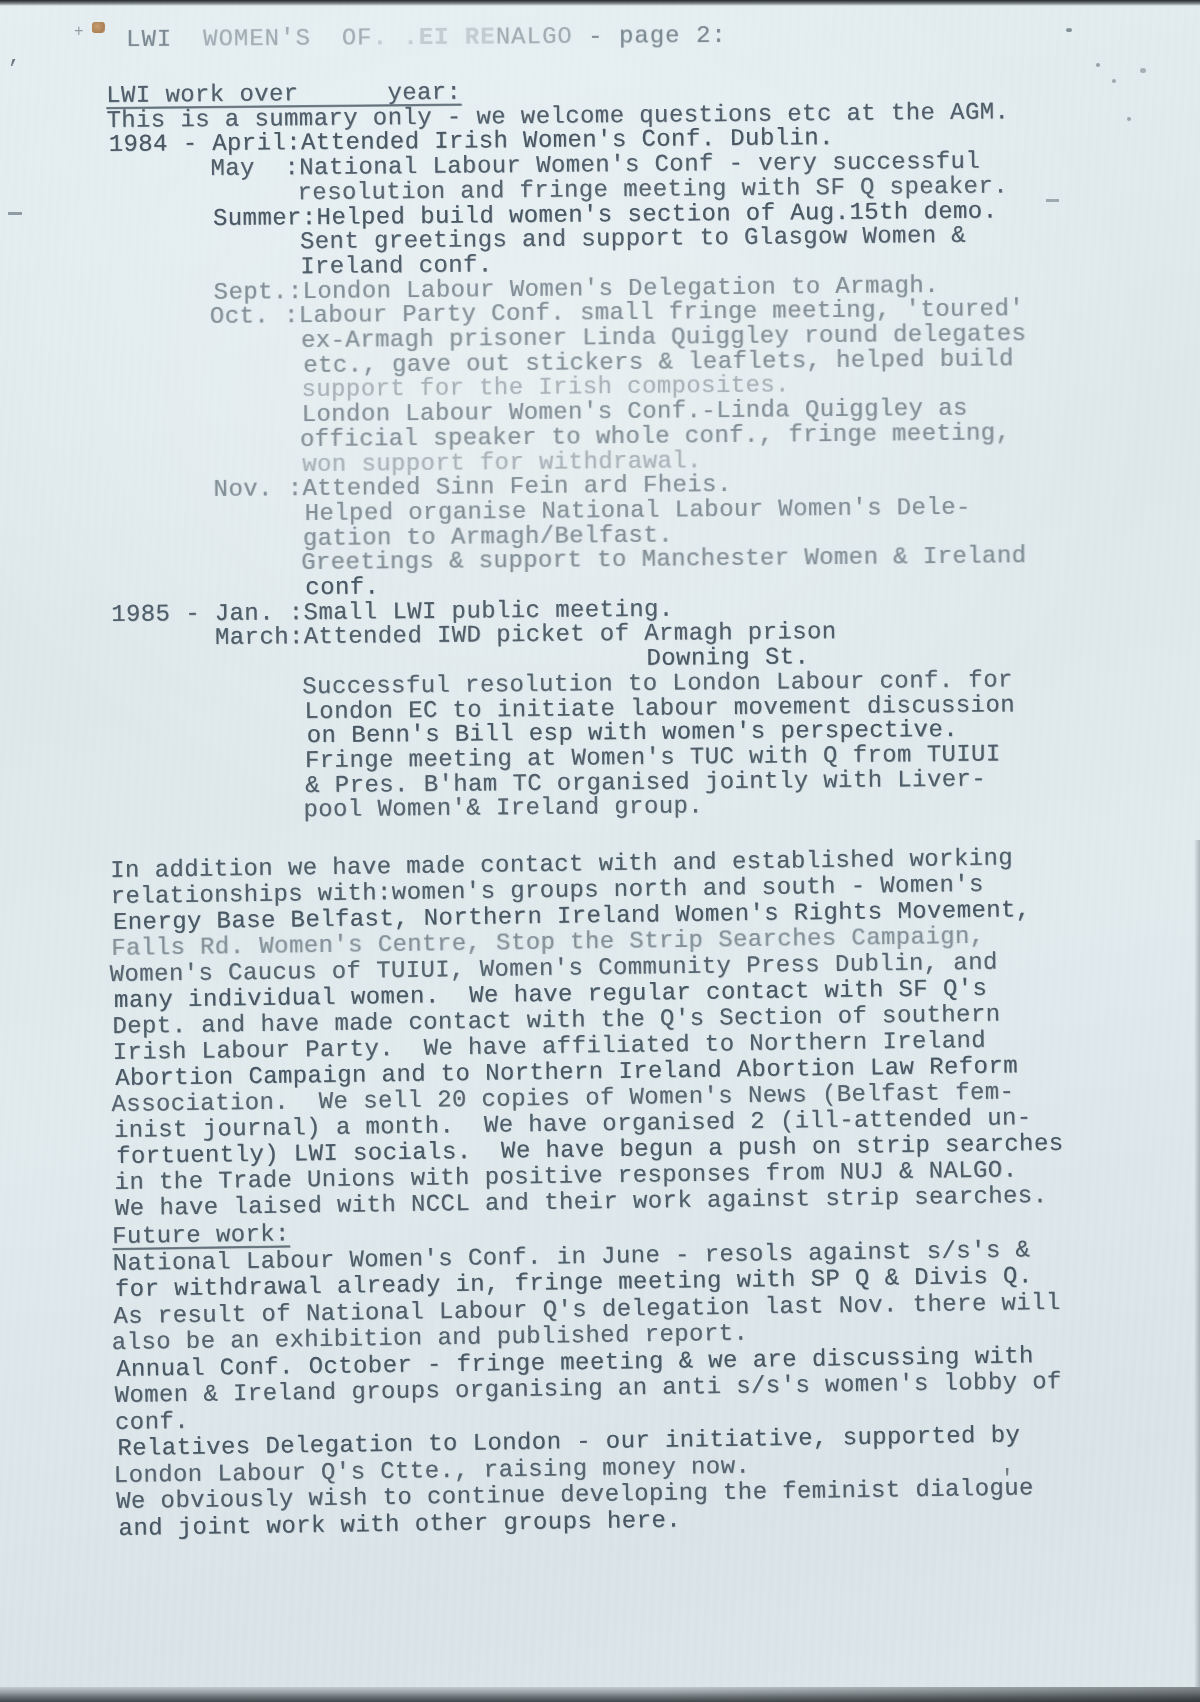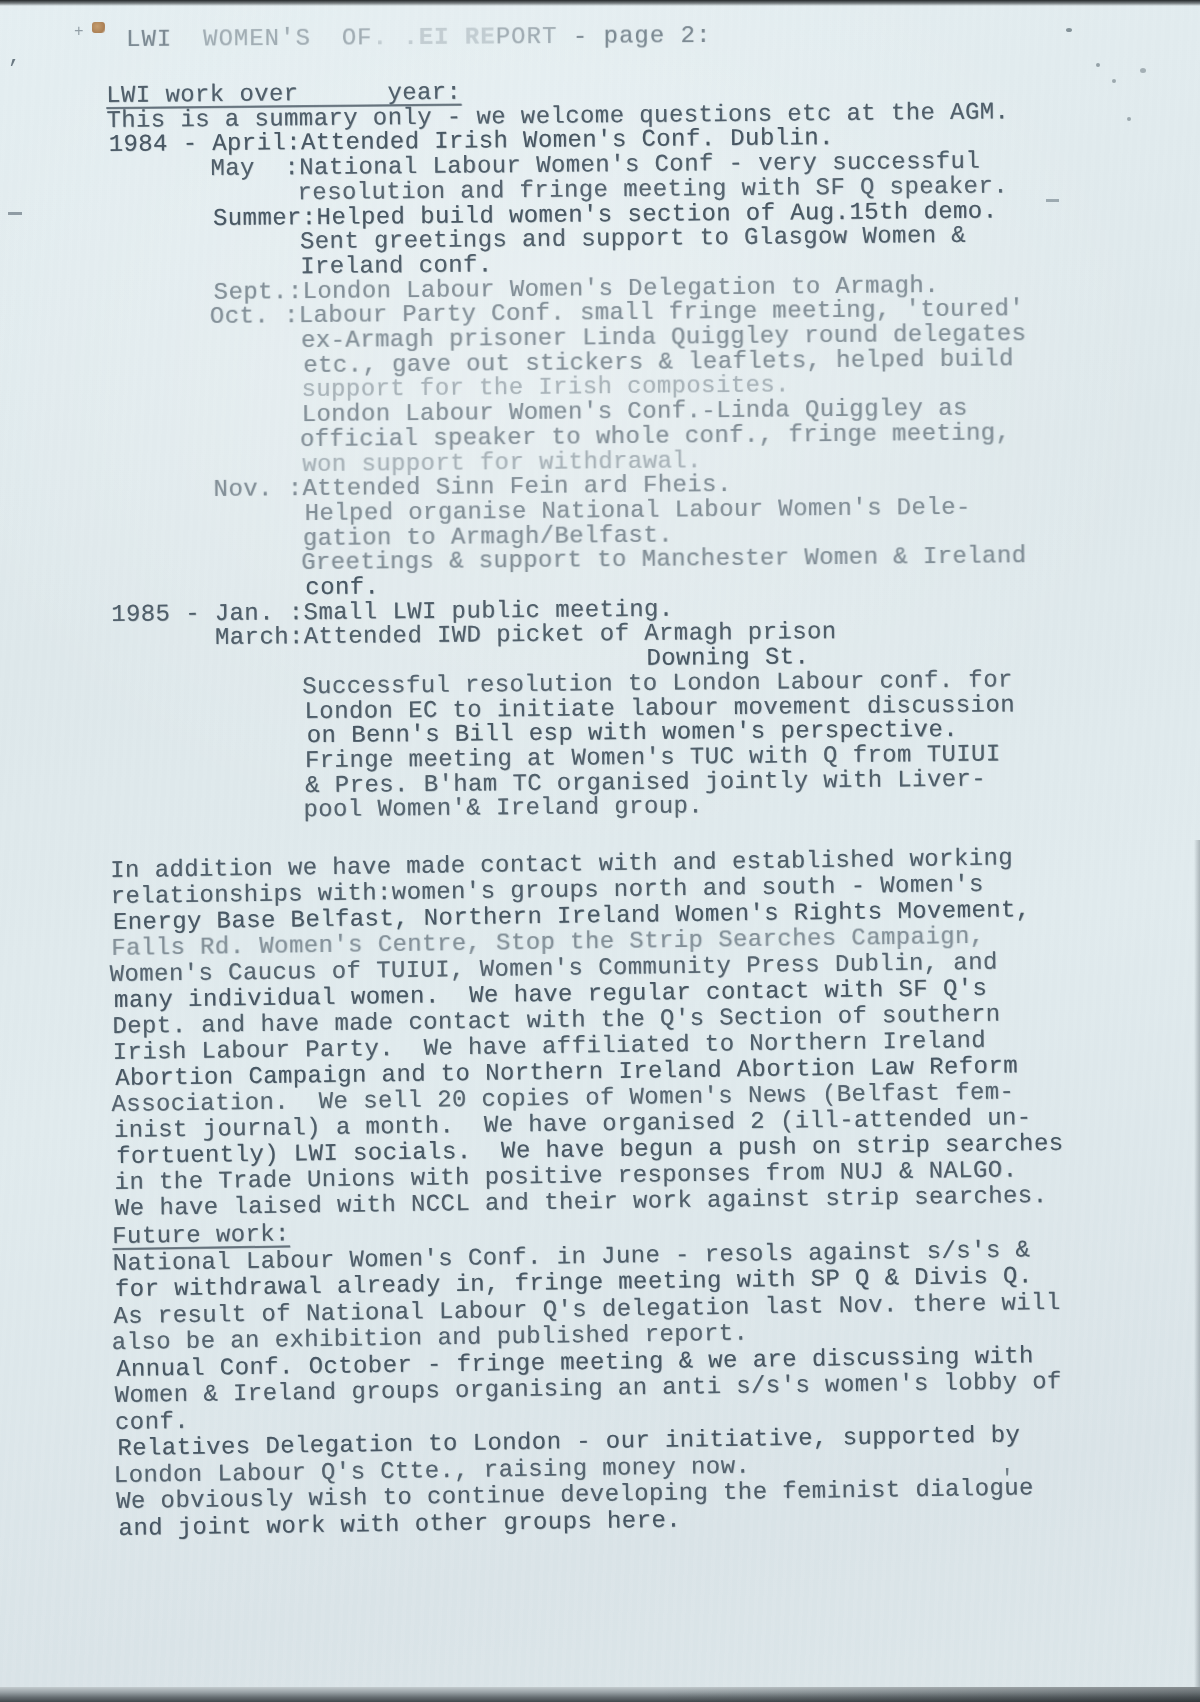--- a/index.html
+++ b/index.html
@@ -55,21 +55,21 @@
   #speck-5{top:117px;left:1127px;opacity:0.45;}
   #mark-apostrophe{top:1468px;left:1000px;opacity:0.7;font-size:24px;}
 </style>
 </head>
 <body>
 
 <div class="edge-top"></div>
 <div class="edge-right"></div>
 <div class="edge-bottom"></div>
 
-<div id="page-header"><span class="seg f1">LWI </span><span class="seg f2"> WOMEN'S </span><span class="seg f2"> OF</span><span class="seg f3">. .EI RE</span><span class="seg f2">PORT</span><span class="seg f1"> - page 2:</span></div>
+<div id="page-header"><span class="seg f1">LWI </span><span class="seg f2"> WOMEN'S </span><span class="seg f2"> OF</span><span class="seg f3">. .EI RE</span><span class="seg f2">NALGO</span><span class="seg f1"> - page 2:</span></div>
 
 <div id="group-report" class="typed"><div class="line"><span class="ul">LWI work over      year:</span></div><div class="line">This is a summary only - we welcome questions etc at the AGM.</div><div class="line">1984 - April:Attended Irish Women's Conf. Dublin.</div><div class="line">       May  :National Labour Women's Conf - very successful</div><div class="line">             resolution and fringe meeting with SF Q speaker.</div><div class="line">       Summer:Helped build women's section of Aug.15th demo.</div><div class="line">             Sent greetings and support to Glasgow Women &amp;</div><div class="line">             Ireland conf.</div><div class="line f1">       Sept.:London Labour Women's Delegation to Armagh.</div><div class="line f1">       Oct. :Labour Party Conf. small fringe meeting, 'toured'</div><div class="line f1">             ex-Armagh prisoner Linda Quiggley round delegates</div><div class="line f1">             etc., gave out stickers &amp; leaflets, helped build</div><div class="line f2">             support for the Irish composites.</div><div class="line f1">             London Labour Women's Conf.-Linda Quiggley as</div><div class="line f1">             official speaker to whole conf., fringe meeting,</div><div class="line f2">             won support for withdrawal.</div><div class="line f1">       Nov. :Attended Sinn Fein ard Fheis.</div><div class="line f1">             Helped organise National Labour Women's Dele-</div><div class="line f1">             gation to Armagh/Belfast.</div><div class="line f1">             Greetings &amp; support to Manchester Women &amp; Ireland</div><div class="line">             conf.</div><div class="line">1985 - Jan. :Small LWI public meeting.</div><div class="line">       March:Attended IWD picket of Armagh prison</div><div class="line">                                    Downing St.</div><div class="line">             Successful resolution to London Labour conf. for</div><div class="line">             London EC to initiate labour movement discussion</div><div class="line">             on Benn's Bill esp with women's perspective.</div><div class="line">             Fringe meeting at Women's TUC with Q from TUIUI</div><div class="line">             &amp; Pres. B'ham TC organised jointly with Liver-</div><div class="line">             pool Women'&amp; Ireland group.</div></div>
 
 <div id="group-contacts" class="typed"><div class="line">In addition we have made contact with and established working</div><div class="line">relationships with:women's groups north and south - Women's</div><div class="line">Energy Base Belfast, Northern Ireland Women's Rights Movement,</div><div class="line f1">Falls Rd. Women's Centre, Stop the Strip Searches Campaign,</div><div class="line">Women's Caucus of TUIUI, Women's Community Press Dublin, and</div><div class="line">many individual women.  We have regular contact with SF Q's</div><div class="line">Dept. and have made contact with the Q's Section of southern</div><div class="line">Irish Labour Party.  We have affiliated to Northern Ireland</div><div class="line">Abortion Campaign and to Northern Ireland Abortion Law Reform</div><div class="line">Association.  We sell 20 copies of Women's News (Belfast fem-</div><div class="line">inist journal) a month.  We have organised 2 (ill-attended un-</div><div class="line">fortuently) LWI socials.  We have begun a push on strip searches</div><div class="line">in the Trade Unions with positive responses from NUJ &amp; NALGO.</div><div class="line">We have laised with NCCL and their work against strip searches.</div></div>
 
 <div id="group-future" class="typed"><div class="line"><span class="ul">Future work:</span></div><div class="line">National Labour Women's Conf. in June - resols against s/s's &amp;</div><div class="line">for withdrawal already in, fringe meeting with SP Q &amp; Divis Q.</div><div class="line">As result of National Labour Q's delegation last Nov. there will</div><div class="line">also be an exhibition and published report.</div><div class="line">Annual Conf. October - fringe meeting &amp; we are discussing with</div><div class="line">Women &amp; Ireland groups organising an anti s/s's women's lobby of</div><div class="line">conf.</div><div class="line">Relatives Delegation to London - our initiative, supported by</div><div class="line">London Labour Q's Ctte., raising money now.</div><div class="line">We obviously wish to continue developing the feminist dialogue</div><div class="line">and joint work with other groups here.</div></div>
 
 <span id="mark-plus" class="mark">+</span>
 <div id="rust-spot"></div>
 <span id="mark-comma" class="mark">,</span>

